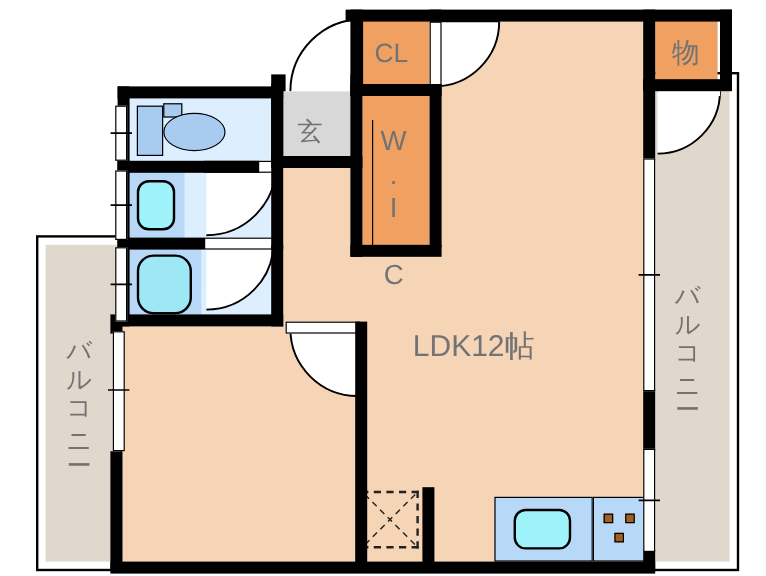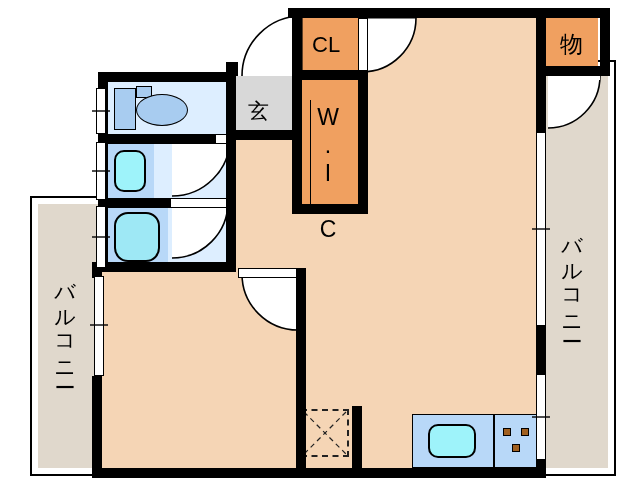--- a/index.html
+++ b/index.html
@@ -30,21 +30,21 @@
   .waterblue { background: #b8d8f8; }
   .wall    { background: #000000; }
   .white   { background: #ffffff; }
 
   
   .thin { border: 2px solid #000; box-sizing: border-box; background: transparent; }
   .thin1 { border: 1px solid #000; box-sizing: border-box; }
 
   
   .label {
-    color: #000000;
+    color: #737373;
     font-weight: 500;
     white-space: nowrap;
     line-height: 1;
   }
   .lbl-ldk   { font-size: 25px; letter-spacing: 0px; }
   .lbl-room  { font-size: 25px; }
   .lbl-cl    { font-size: 22px; font-weight: 400; }
   .lbl-mono  { font-size: 23px; }
   .lbl-gen   { font-size: 21px; }
   .vert {
@@ -264,14 +264,15 @@
   <div class="abs white thin1" style="left:536px; top:132px; width:10px; height:194px;"></div>
   <svg class="abs" style="left:532px; top:224px;" width="18" height="10">
     <line x1="0" y1="5" x2="18" y2="5" stroke="#000" stroke-width="1.4"></line>
   </svg>
 
   <div class="abs white thin1" style="left:536px; top:374px; width:10px; height:86px;"></div>
   <svg class="abs" style="left:532px; top:412px;" width="18" height="10">
     <line x1="0" y1="5" x2="18" y2="5" stroke="#000" stroke-width="1.4"></line>
   </svg>
 
+  <div class="abs label lbl-ldk" style="left:344px; top:277px;">LDK12帖</div>
 
 </div>
 
 </body></html>

